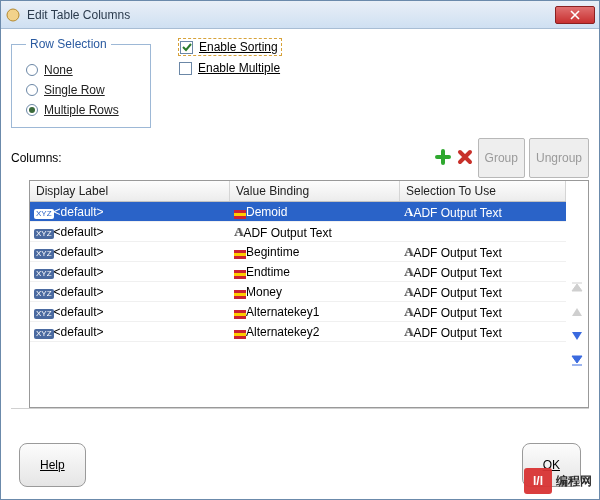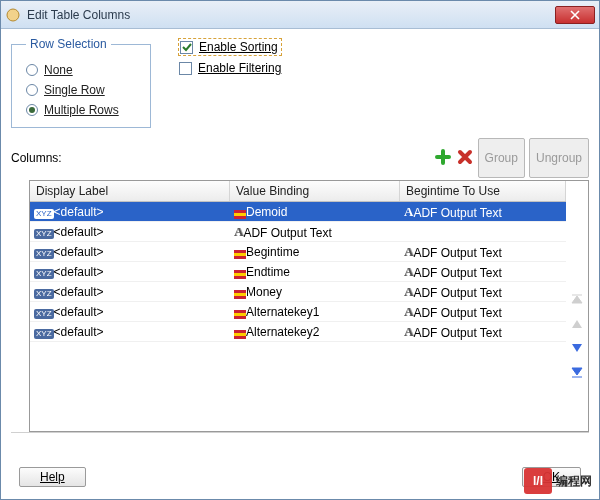--- a/index.html
+++ b/index.html
@@ -43,21 +43,21 @@
   .xyz-badge { background: #4a6aa0; color: #fff; font-size: 8px; padding: 0 2px; border-radius: 2px; line-height: 10px; }
   .tr.selected .xyz-badge { background: #fff; color: #2a63c8; }
   .binding-icon { width: 12px; height: 9px; display: inline-block; }
   .binding-icon .flag { width:12px; height:9px; display:block; }
   .a-badge { font-family: Georgia, serif; font-weight: bold; font-size: 13px; color: #555; text-shadow: 1px 0 #aaa; }
   .tr.selected .a-badge { color: #fff; text-shadow:none; }
   .side-controls { width: 22px; display: flex; flex-direction: column; align-items: center; justify-content: center; gap: 6px; padding-top: 60px; }
   .arrow-btn { width: 18px; height: 18px; display:flex; align-items:center; justify-content:center; cursor: pointer; }
   .arrow-btn.disabled svg path { fill: #cfcfcf; }
   .bottom-bar { display: flex; align-items: center; padding: 6px 8px; border-top: 1px solid #d0d0d0; }
-  .btn { border: 1px solid #9a9a9a; background: linear-gradient(#fcfcfc,#e5e5e5); padding: 2px 20px; border-radius: 2px; cursor: pointer; text-decoration: underline; margin-top: 28px; }
+  .btn { border: 1px solid #9a9a9a; background: linear-gradient(#fcfcfc,#e5e5e5); padding: 14px 20px; border-radius: 8px; cursor: pointer; text-decoration: underline; margin-top: 28px; }
   .bottom-bar .spacer { flex: 1; }
   .watermark { position: absolute; right: 8px; bottom: 6px; display:flex; align-items:center; gap:4px; opacity:0.95; }
   .watermark .logo { width: 28px; height: 26px; background: #d93434; display:flex; align-items:center; justify-content:center; color:#fff; font-weight:bold; font-size:12px; border-radius:3px; }
   .watermark .txt { font-size: 12px; font-weight: bold; color:#222; }
 </style>
 </head>
 <body>
 
 <div class="window">
   <div class="titlebar">
@@ -101,21 +101,21 @@
             <svg width="11" height="11">
                 <path d="M2 5 L5 8 L10 2" stroke="#2a7a2a" stroke-width="2" fill="none"></path>
               </svg>
           </span>
           <span class="check-label">Enable Sorting</span>
         </div>
         <div class="check-row">
           <span class="checkbox">
             
           </span>
-          <span class="check-label">Enable Filtering</span>
+          <span class="check-label">Enable Multiple</span>
         </div>
       </div>
     </div>
 
     <div class="columns-toolbar">
       <span class="columns-label">Columns:</span>
       <span class="tb-btn">
         <svg width="18" height="18">
             <path d="M9 3 V15 M3 9 H15" stroke="#2fa82f" stroke-width="4" stroke-linecap="round"></path>
           </svg>
@@ -127,21 +127,21 @@
       </span>
       <span class="tb-btn disabled-btn">Group</span>
       <span class="tb-btn disabled-btn">Ungroup</span>
     </div>
 
     <div class="table-wrap">
       <div class="table">
         <div class="thead">
           <div class="th col1">Display Label</div>
           <div class="th col2">Value Binding</div>
-          <div class="th col3">Begintime To Use</div>
+          <div class="th col3">Selection To Use</div>
         </div>
         <div class="tbody" id="tbody">
             <div class="tr selected">
               <div class="td col1">
                 <span class="xyz-badge">XYZ</span>
                 <span>&lt;default&gt;</span>
               </div>
               <div class="td col2">
                 <span class="binding-icon">
                   <svg class="flag" width="12" height="9">

